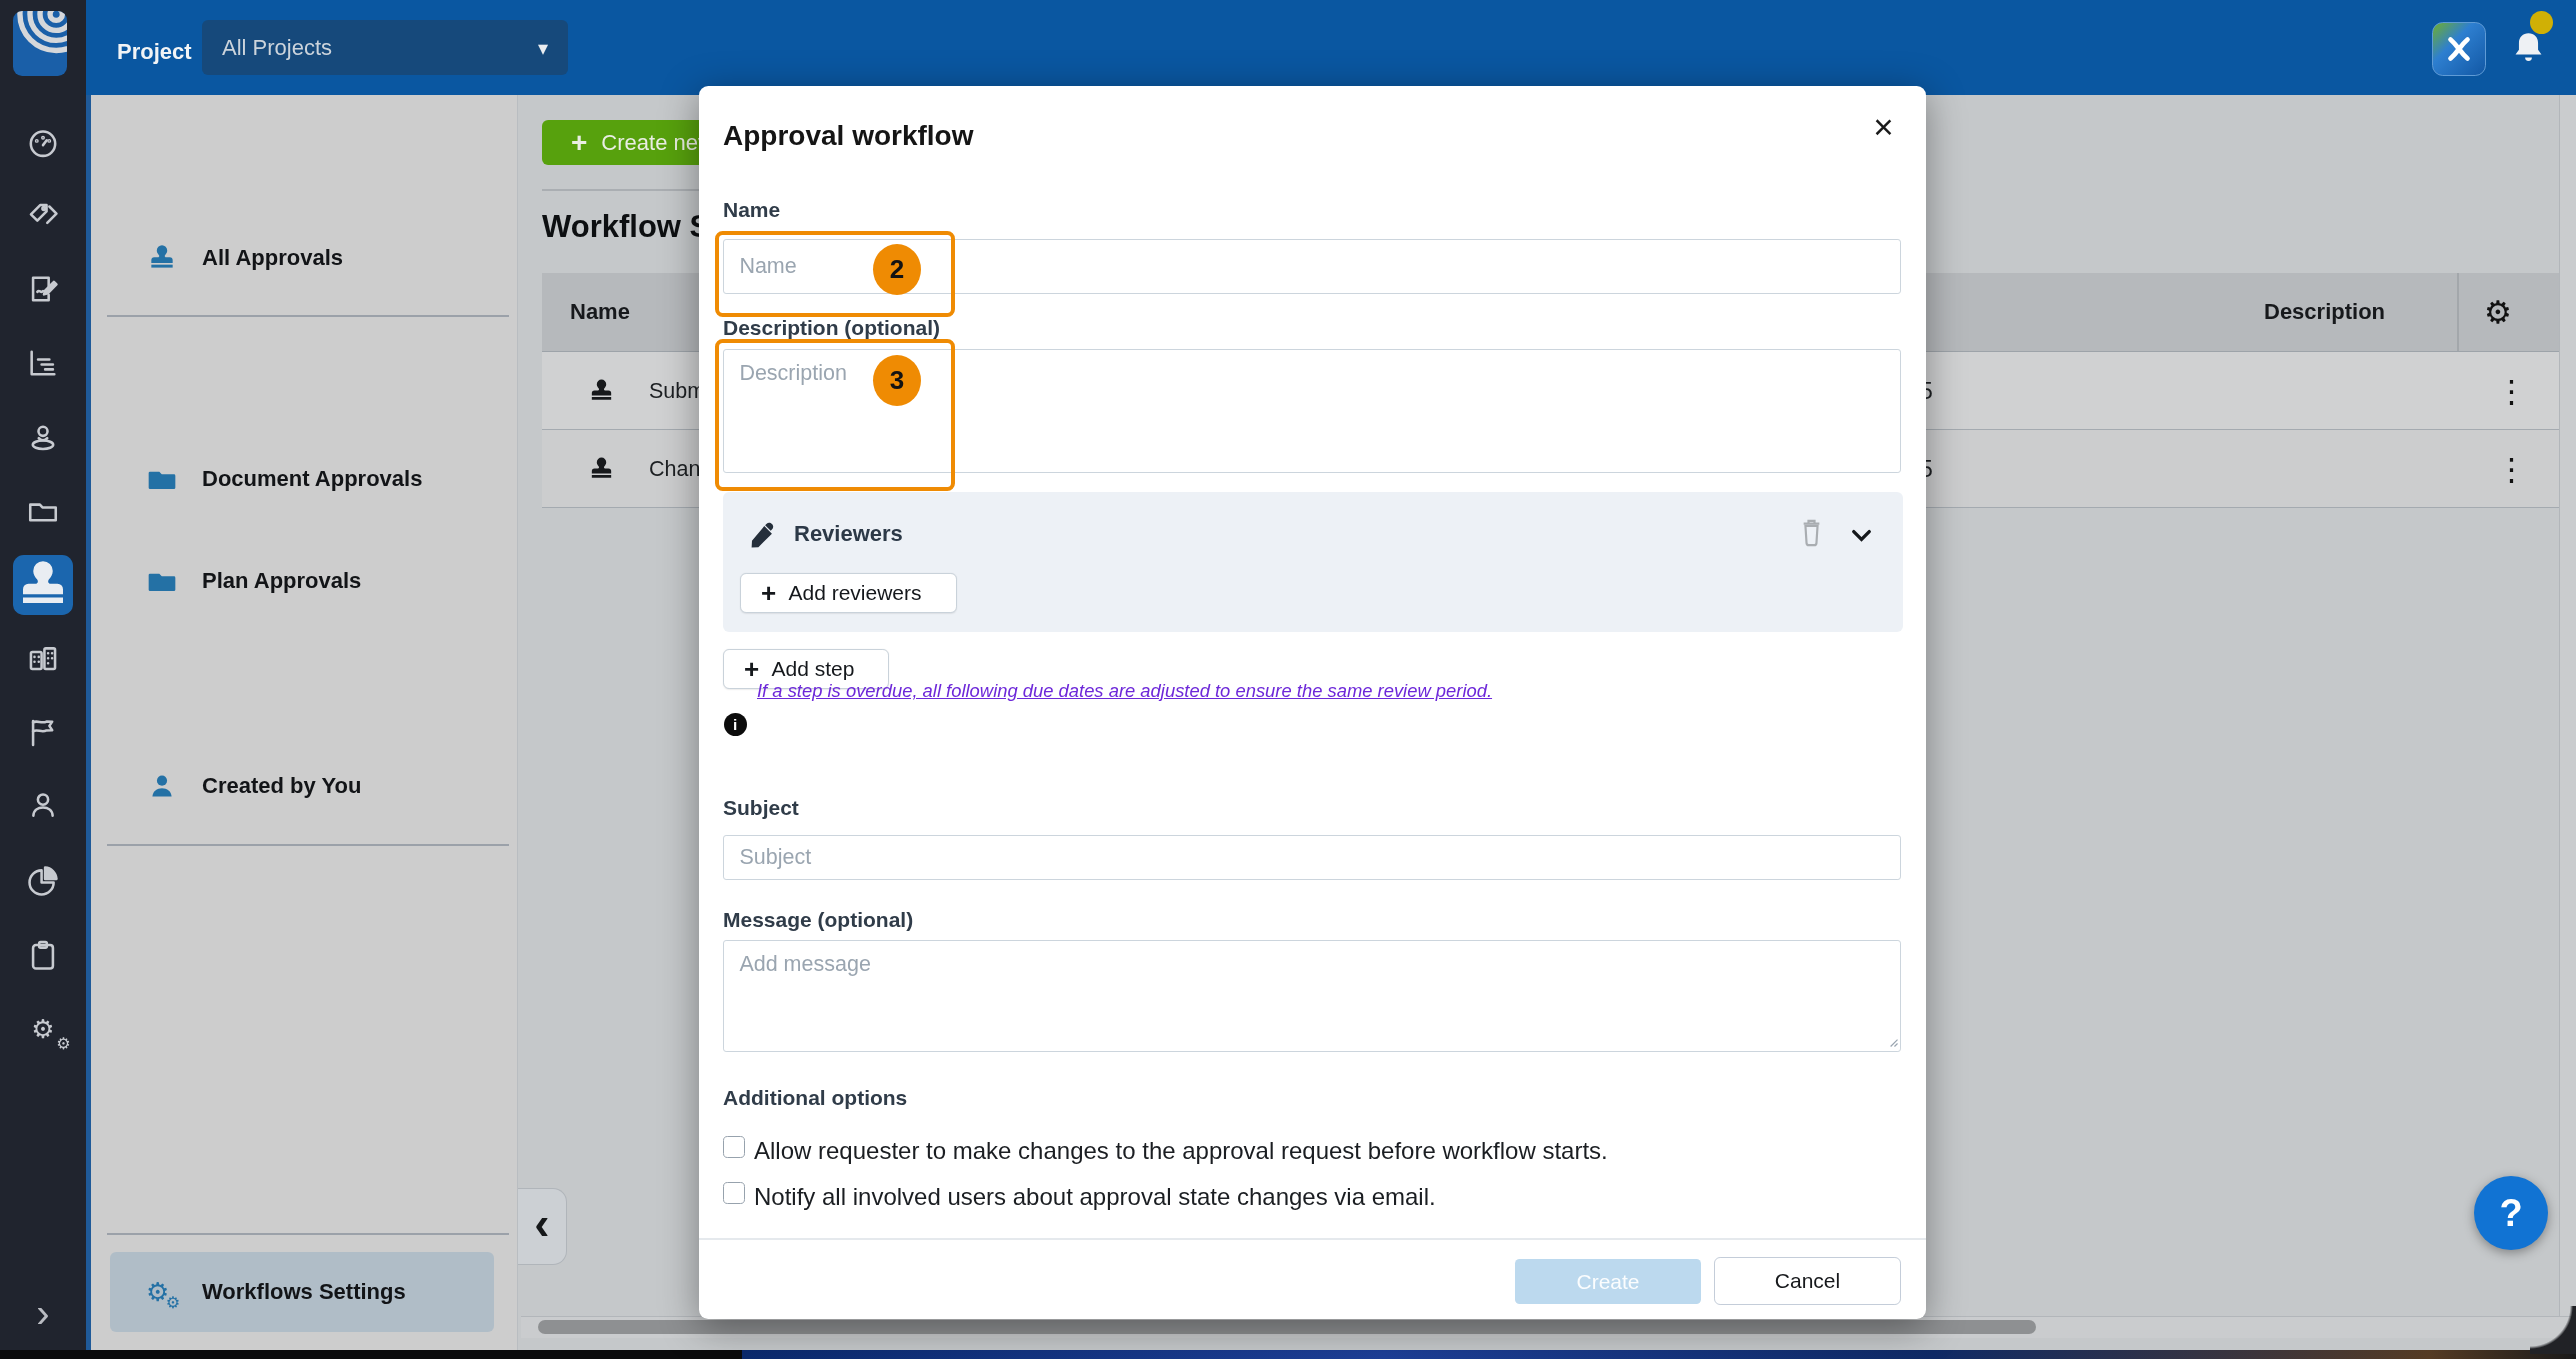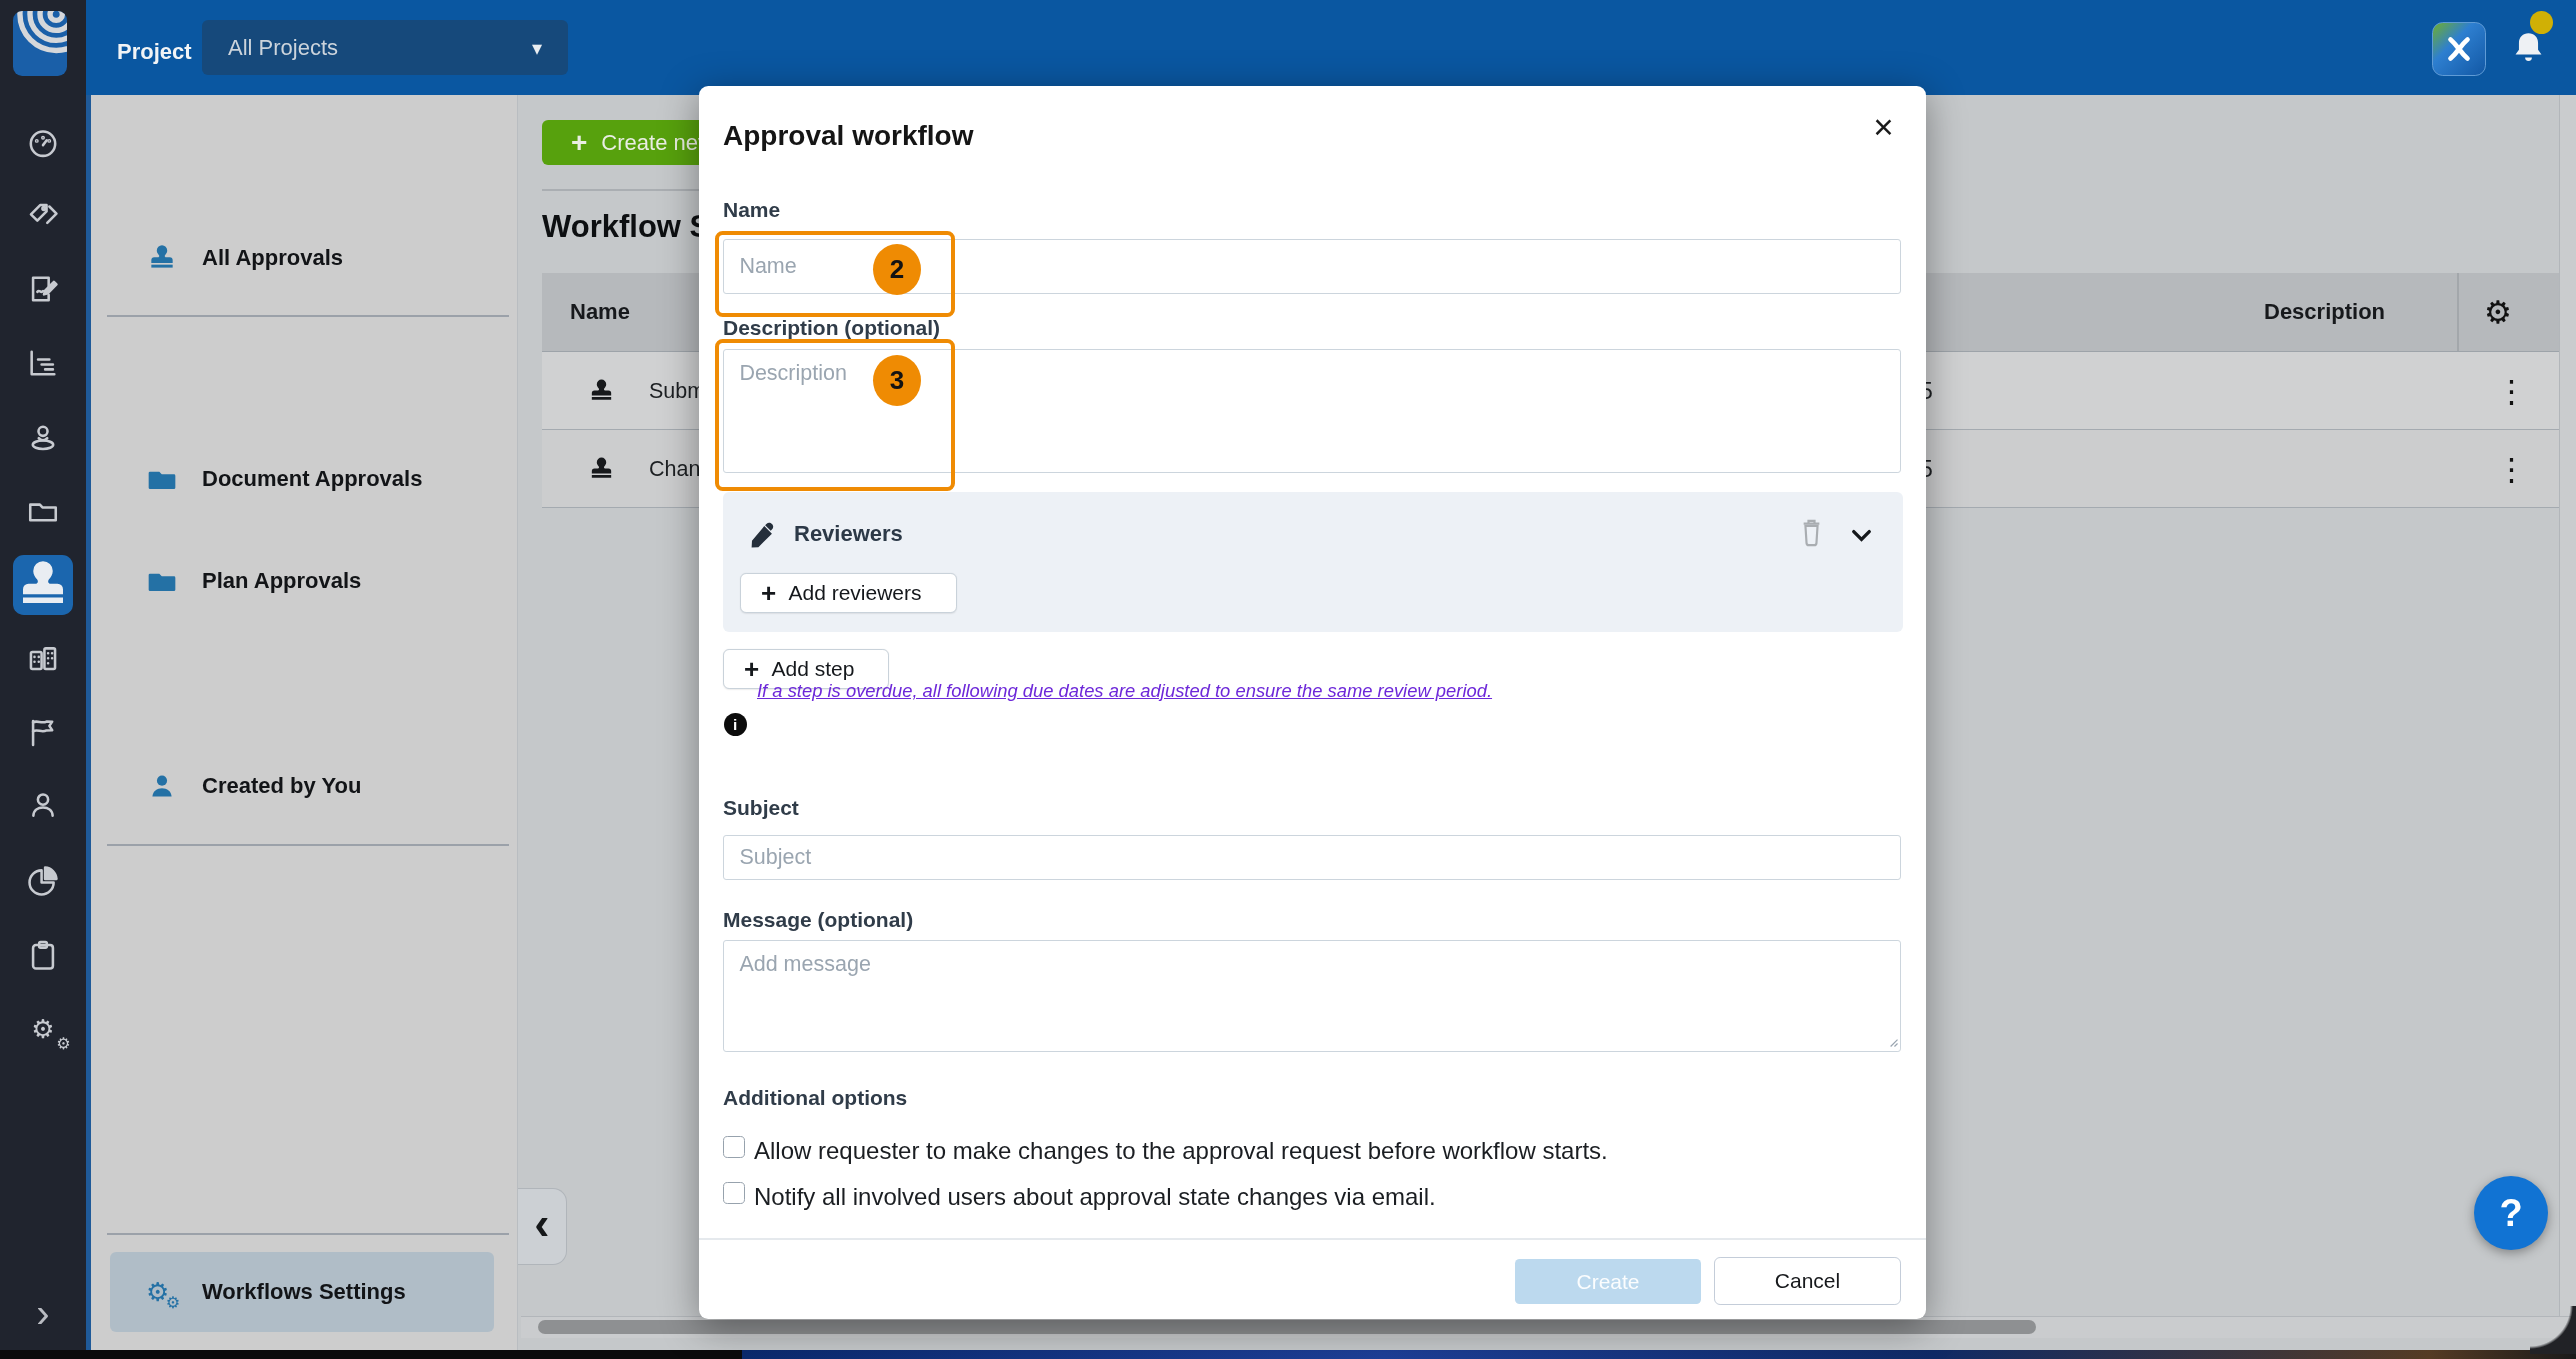--- a/index.html
+++ b/index.html
@@ -4,21 +4,21 @@
 <style>
   html,body{margin:0;padding:0;background:#2a2a2e;}
   #app{position:relative;width:2576px;height:1359px;overflow:hidden;
        font-family:"Liberation Sans",sans-serif;background:#c5c8ca;}
   .abs{position:absolute;}
   
   .topbar{left:0;top:0;width:2576px;height:95px;background:#0a57a1;z-index:5;}
   .proj-label{font-size:22px;font-weight:bold;color:#f2f4f6;}
   .proj-dd{background:#16497b;border-radius:6.1px;color:#ccd4dc;font-size:22px;
            display:flex;align-items:center;justify-content:space-between;
-           padding:0 26px;box-sizing:border-box;cursor:pointer;}
+           padding:0 20px;box-sizing:border-box;cursor:pointer;}
   .caret{font-size:20px;color:#e9edf1;}
   .app-tile{border-radius:10.8px;border:1.5px solid #5f9bd6;
             background:linear-gradient(135deg,#6fae2e 0%,#2e7fd0 38%,#1258a5 100%);
             display:flex;align-items:center;justify-content:center;}
   .badge-dot{border-radius:50%;background:#d0b005;}
   
   .rail{left:0;top:0;width:86px;height:1359px;background:#20242e;z-index:6;}
   .rail-strip{left:86px;top:95px;width:4.6px;height:1257px;background:#1f5a99;z-index:6;}
   .rail-ic{position:absolute;left:26px;width:34px;height:34px;color:#c7cad0;
            display:flex;align-items:center;justify-content:center;}

